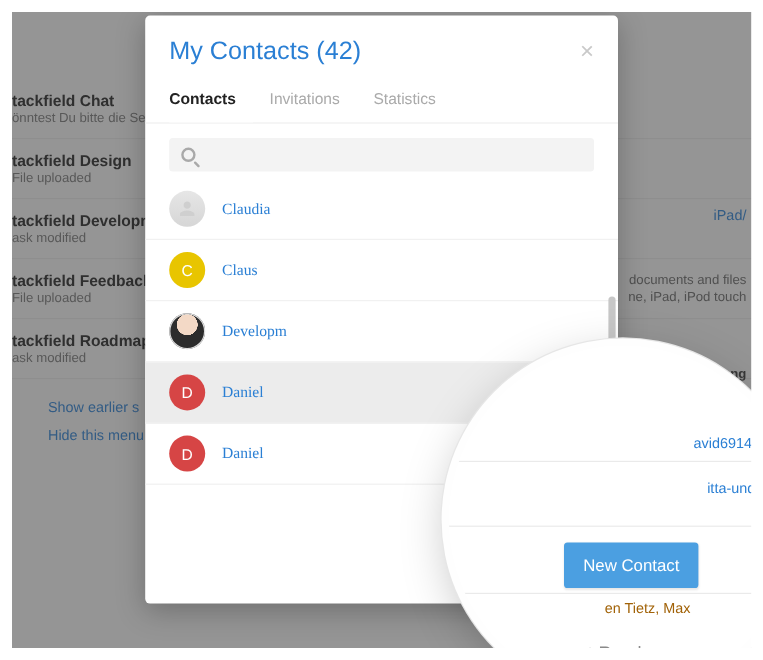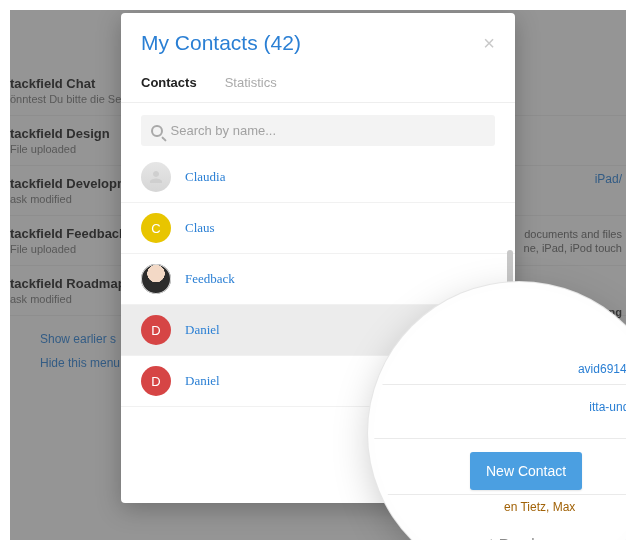--- a/index.html
+++ b/index.html
@@ -103,42 +103,42 @@
 
   <div class="dim"></div>
 
   <div class="modal">
     <div class="hdr">
       <h2>My Contacts (42)</h2>
       <span class="close">×</span>
     </div>
     <div class="tabs">
       <div class="tab active">Contacts</div>
+      <div class="tab">Invitations</div>
       <div class="tab">Statistics</div>
     </div>
     <div class="search">
       <span class="mag"></span>
-      <input type="text" placeholder="Search by name..." style="">
     </div>
     <div class="list">
       <div class="item">
         <span class="avatar grey">
             <svg viewBox="0 0 24 24">
               <path d="M12 12c2.2 0 4-1.8 4-4s-1.8-4-4-4-4 1.8-4 4 1.8 4 4 4zm0 2c-2.7 0-8 1.3-8 4v2h16v-2c0-2.7-5.3-4-8-4z"></path>
             </svg>
           </span>
         <span class="name">Claudia</span>
       </div>
       <div class="item">
         <span class="avatar yellow">C</span>
         <span class="name">Claus</span>
       </div>
       <div class="item">
         <span class="avatar photo"></span>
-        <span class="name">Feedback</span>
+        <span class="name">Developm</span>
       </div>
       <div class="item sel">
         <span class="avatar red">D</span>
         <span class="name">Daniel</span>
       </div>
       <div class="item">
         <span class="avatar red">D</span>
         <span class="name">Daniel</span>
       </div>
       <div class="scroll-thumb"></div>

